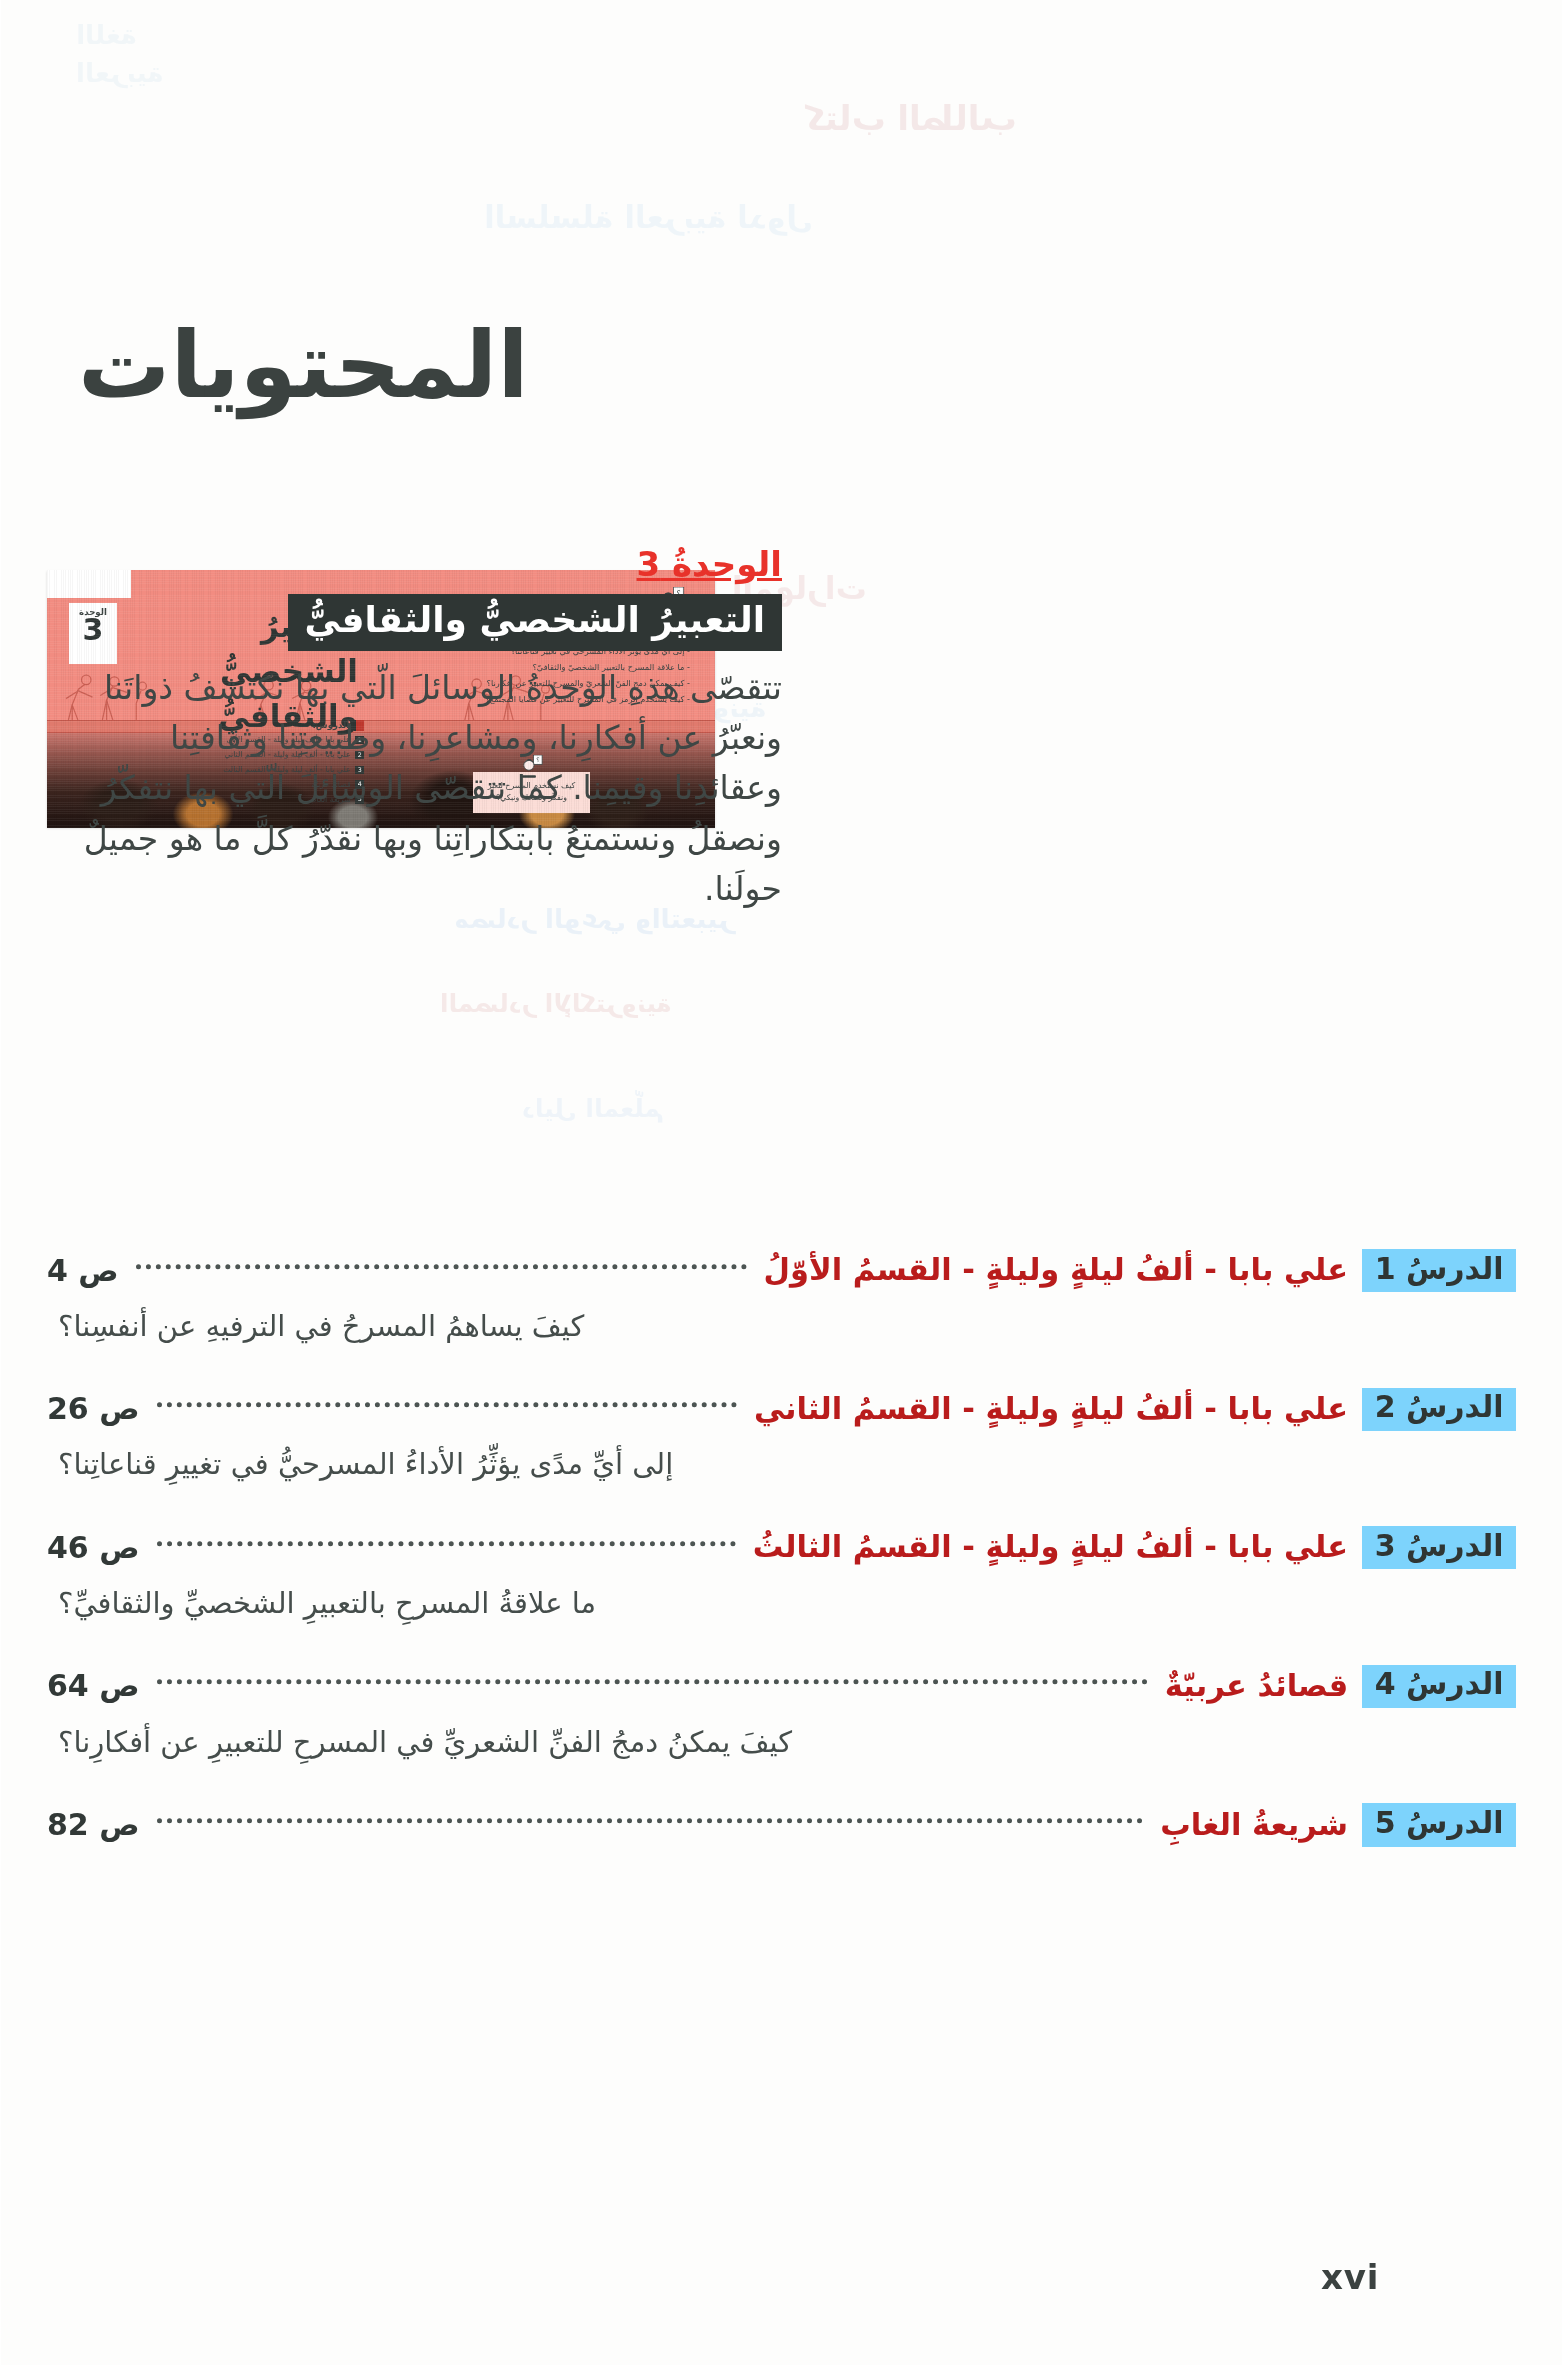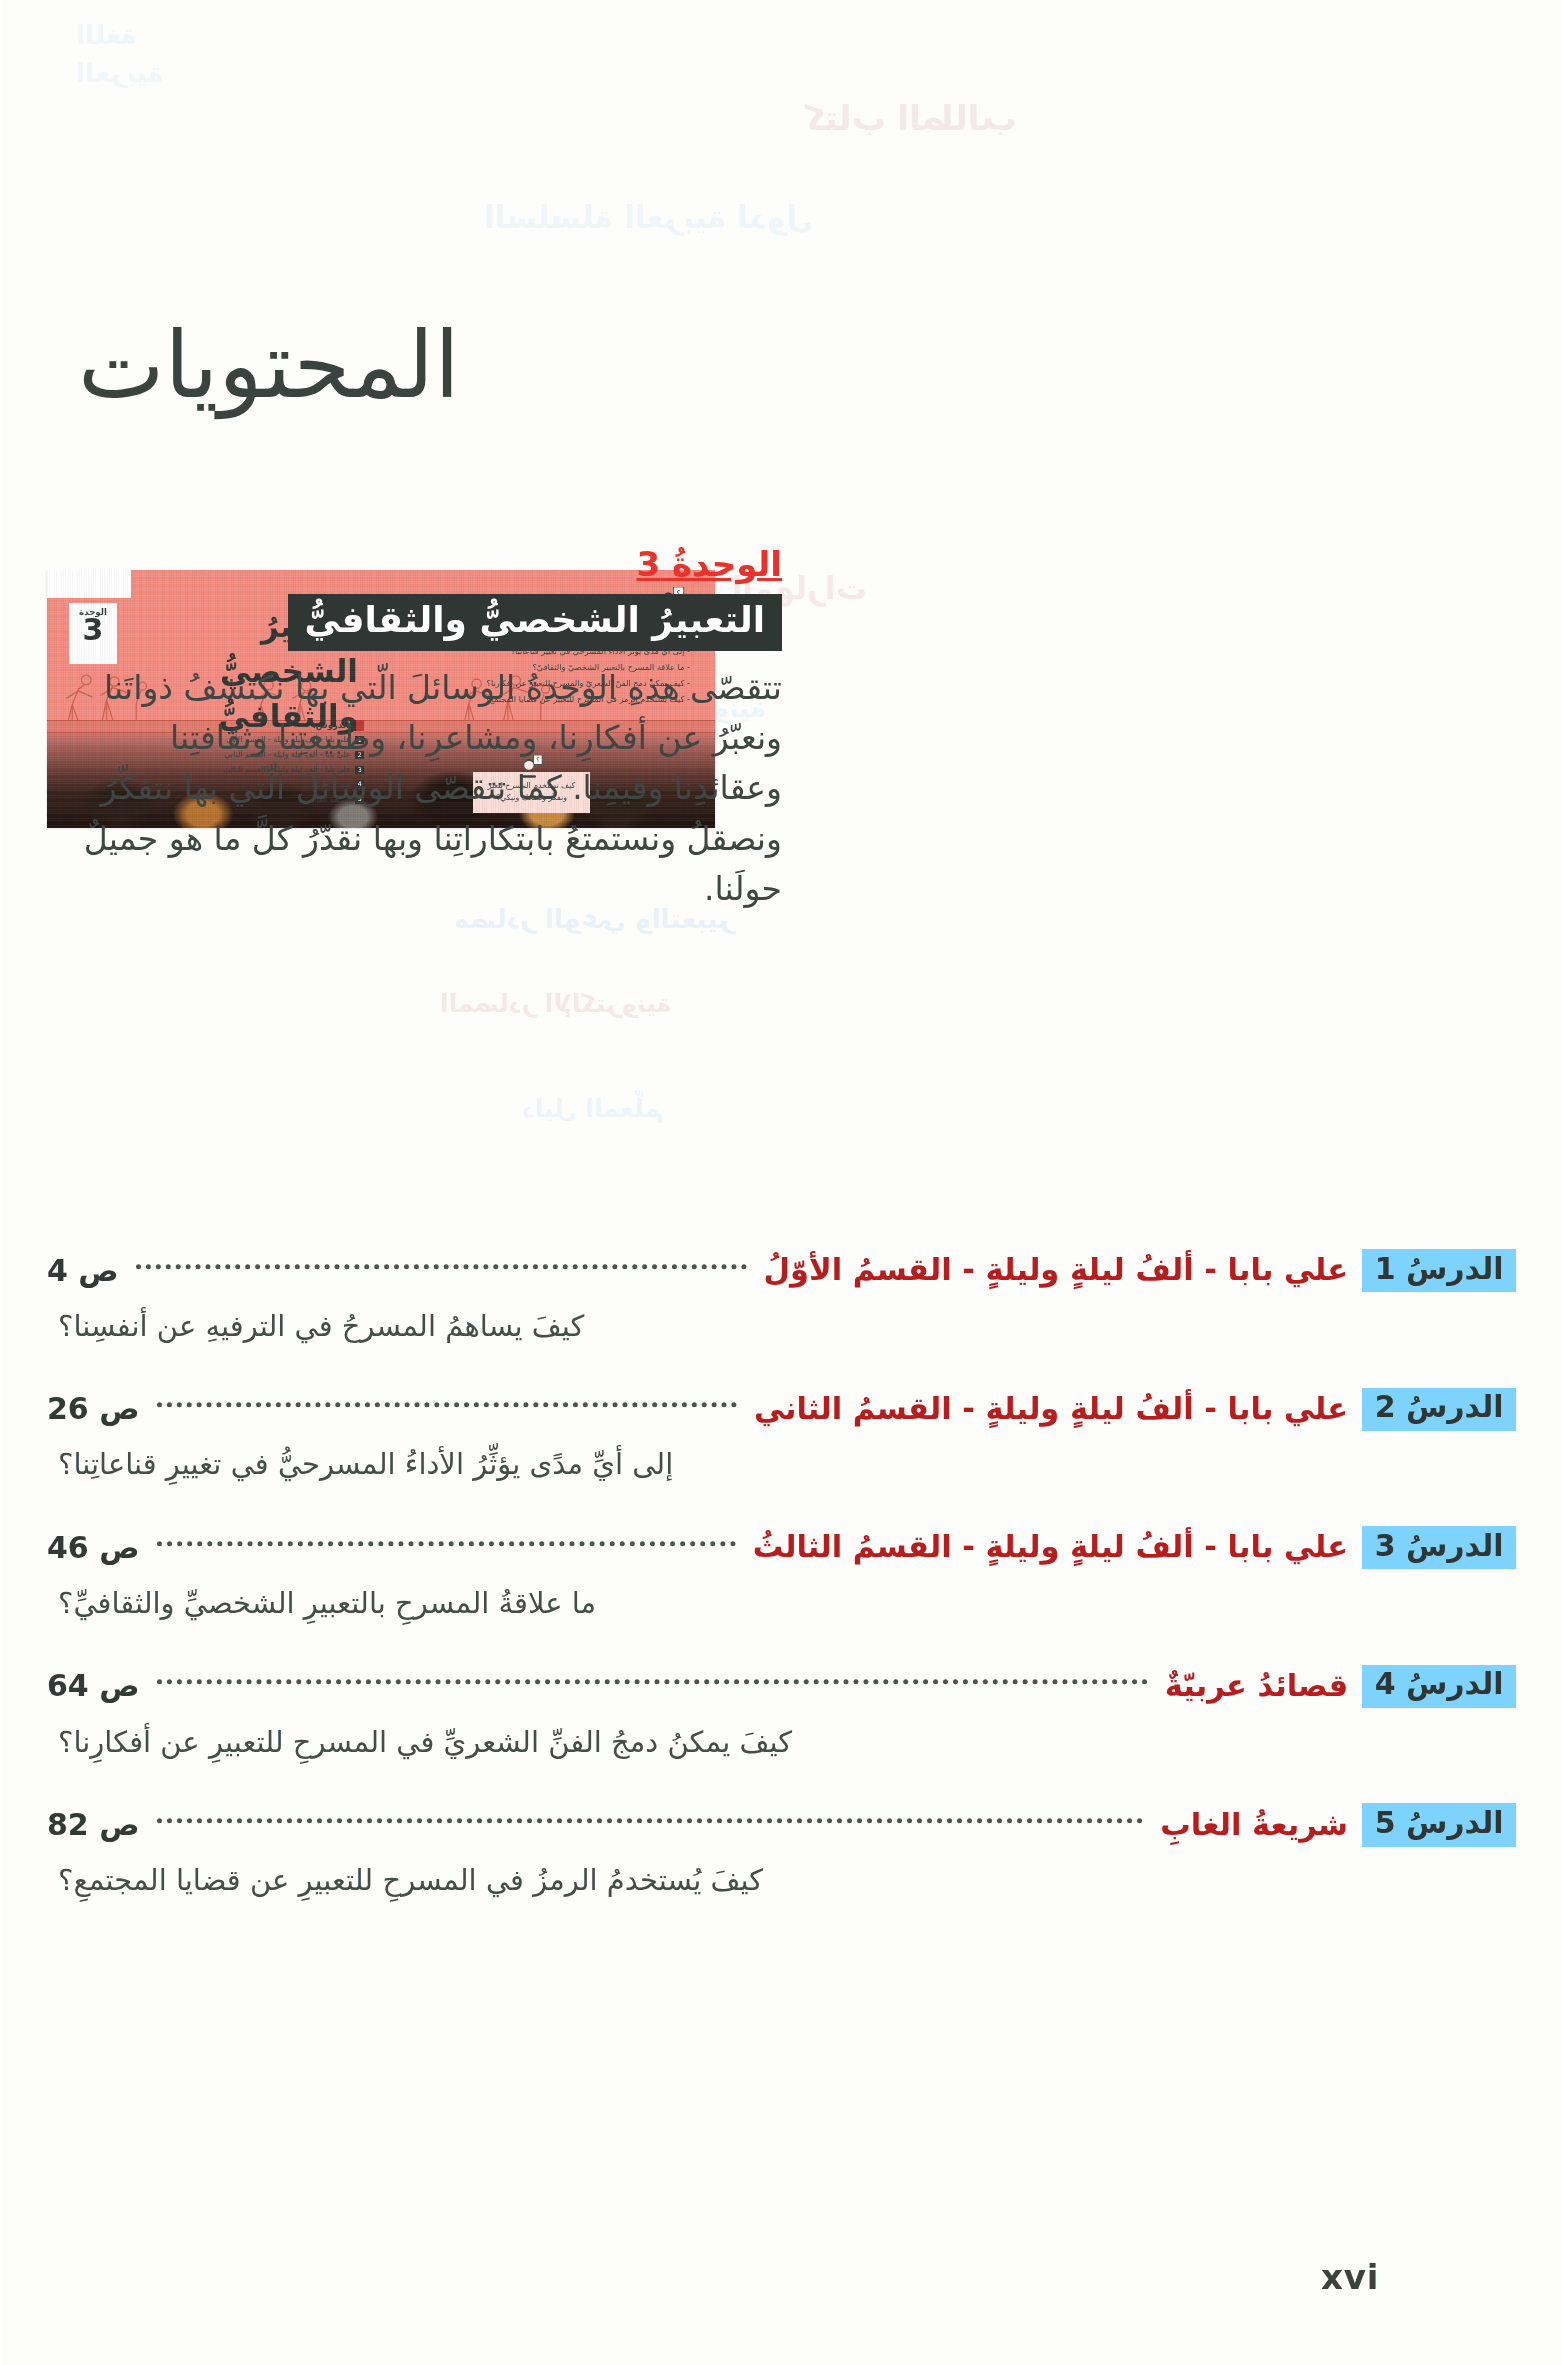--- a/index.html
+++ b/index.html
@@ -43,21 +43,21 @@
   .bleed-8 { top: 1094px;right: 899px; font-size: 25px; color: #e4eef7; }
 
   
   .page-title {
     position: absolute;
     top: 258px;
     right: 94px;
     width: 1391px;
     text-align: left;
     font-size: 92px;
-    font-weight: 400;
+    font-weight: 700;
     color: #3b4240;
     letter-spacing: -0.8px;
     line-height: 1;
     direction: rtl;
   }
 
   
   .unit-block {
     position: absolute;
     top: 547px;
@@ -489,21 +489,20 @@
       <div class="lesson-q">كيفَ يمكنُ دمجُ الفنِّ الشعريِّ في المسرحِ للتعبيرِ عن أفكارِنا؟</div>
     </div>
 
     <div class="toc-entry">
       <div class="toc-row">
         <span class="lesson-badge">الدرسُ 5</span>
         <span class="lesson-title">شريعةُ الغابِ</span>
         <span class="leader"></span>
         <span class="lesson-page">ص 82</span>
       </div>
-      <div class="lesson-q">كيفَ يُستخدمُ الرمزُ في المسرحِ للتعبيرِ عن قضايا المجتمعِ؟</div>
     </div>
 
   </div>
 
   <div class="folio">xvi</div>
 
 </div>
 
 
 </body></html>

